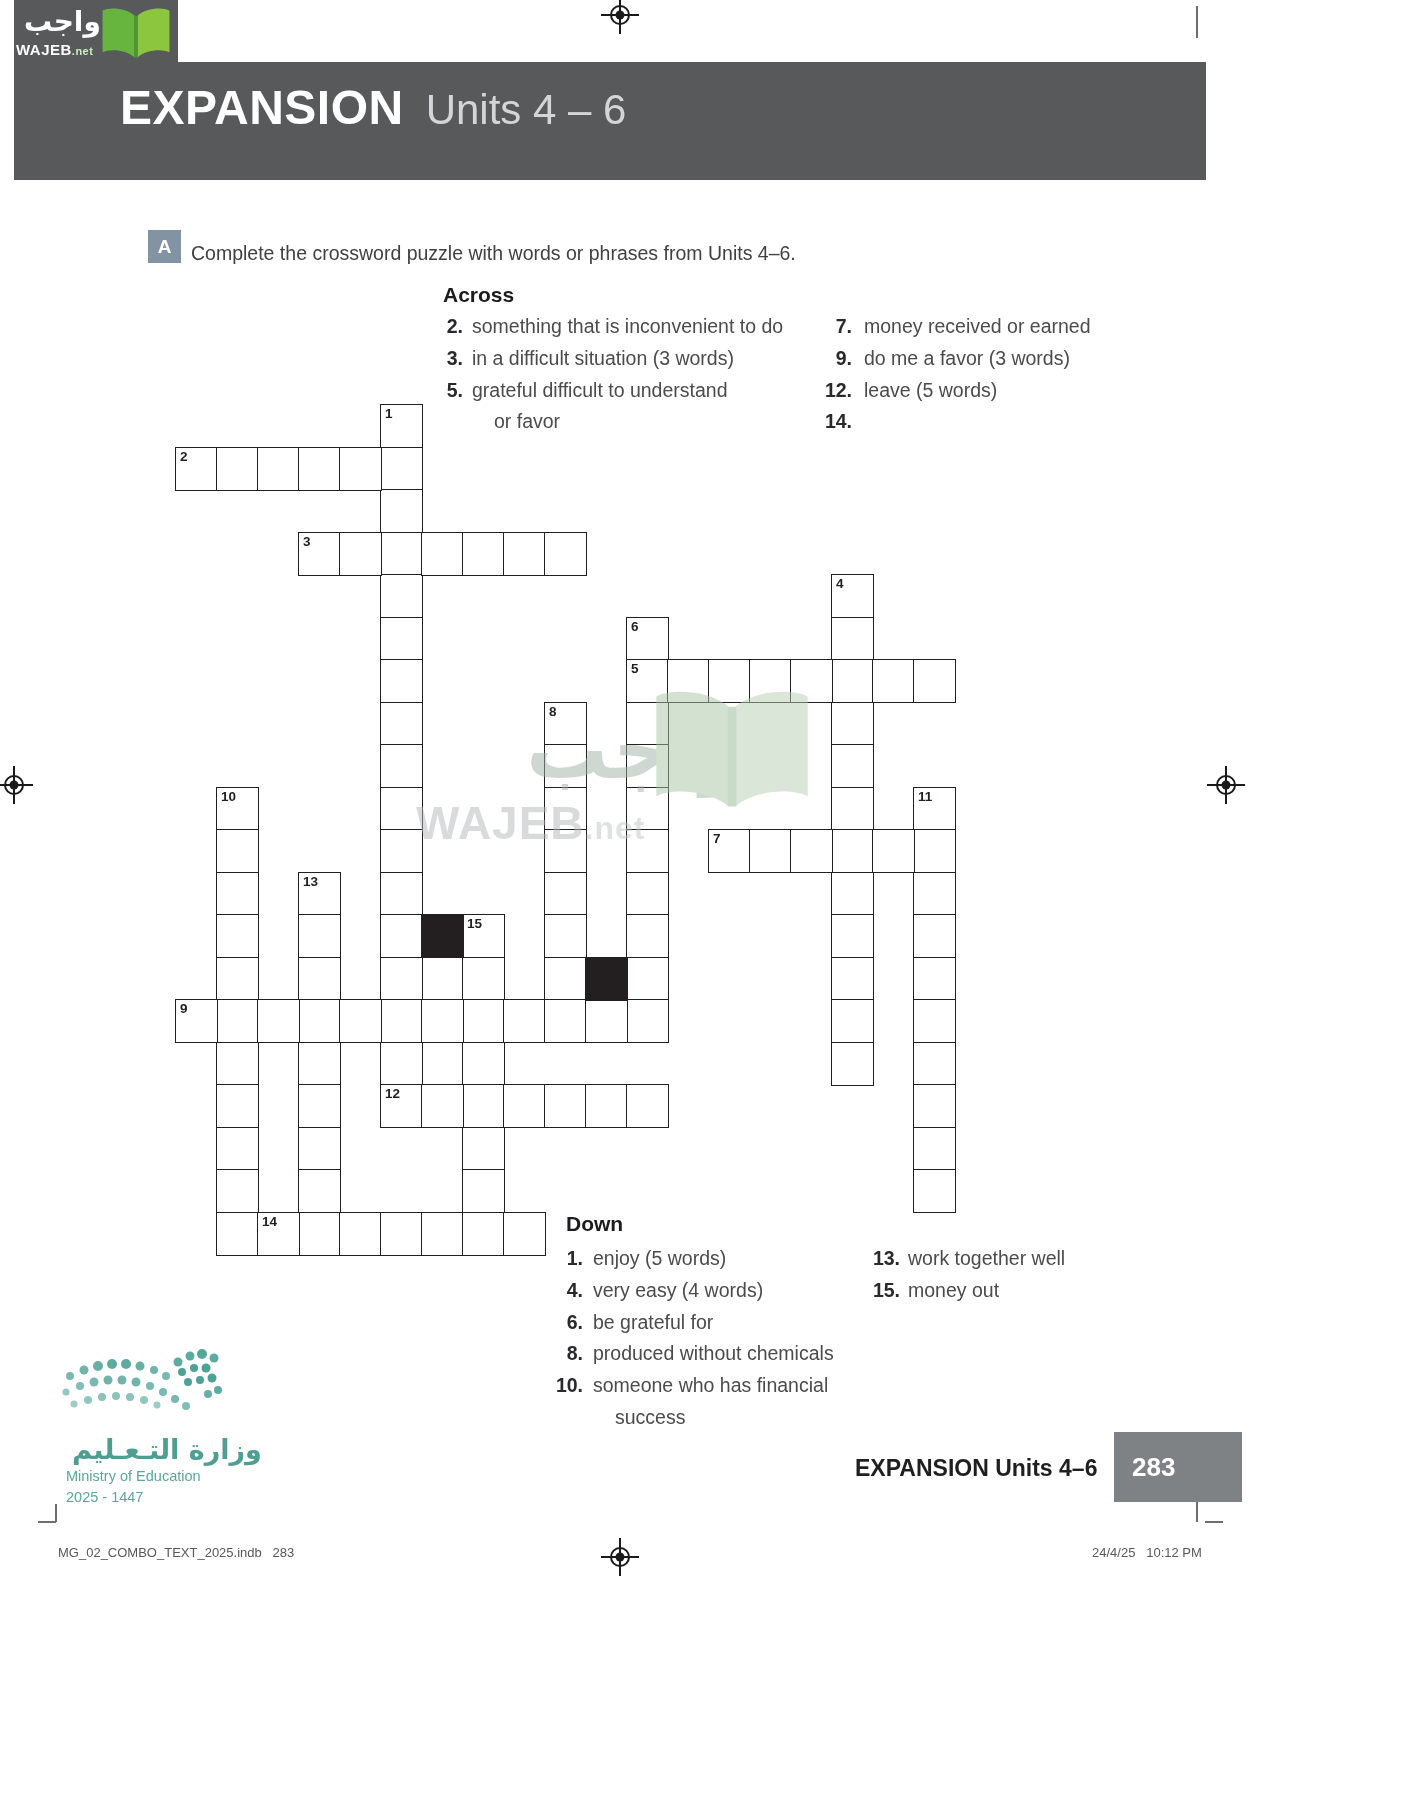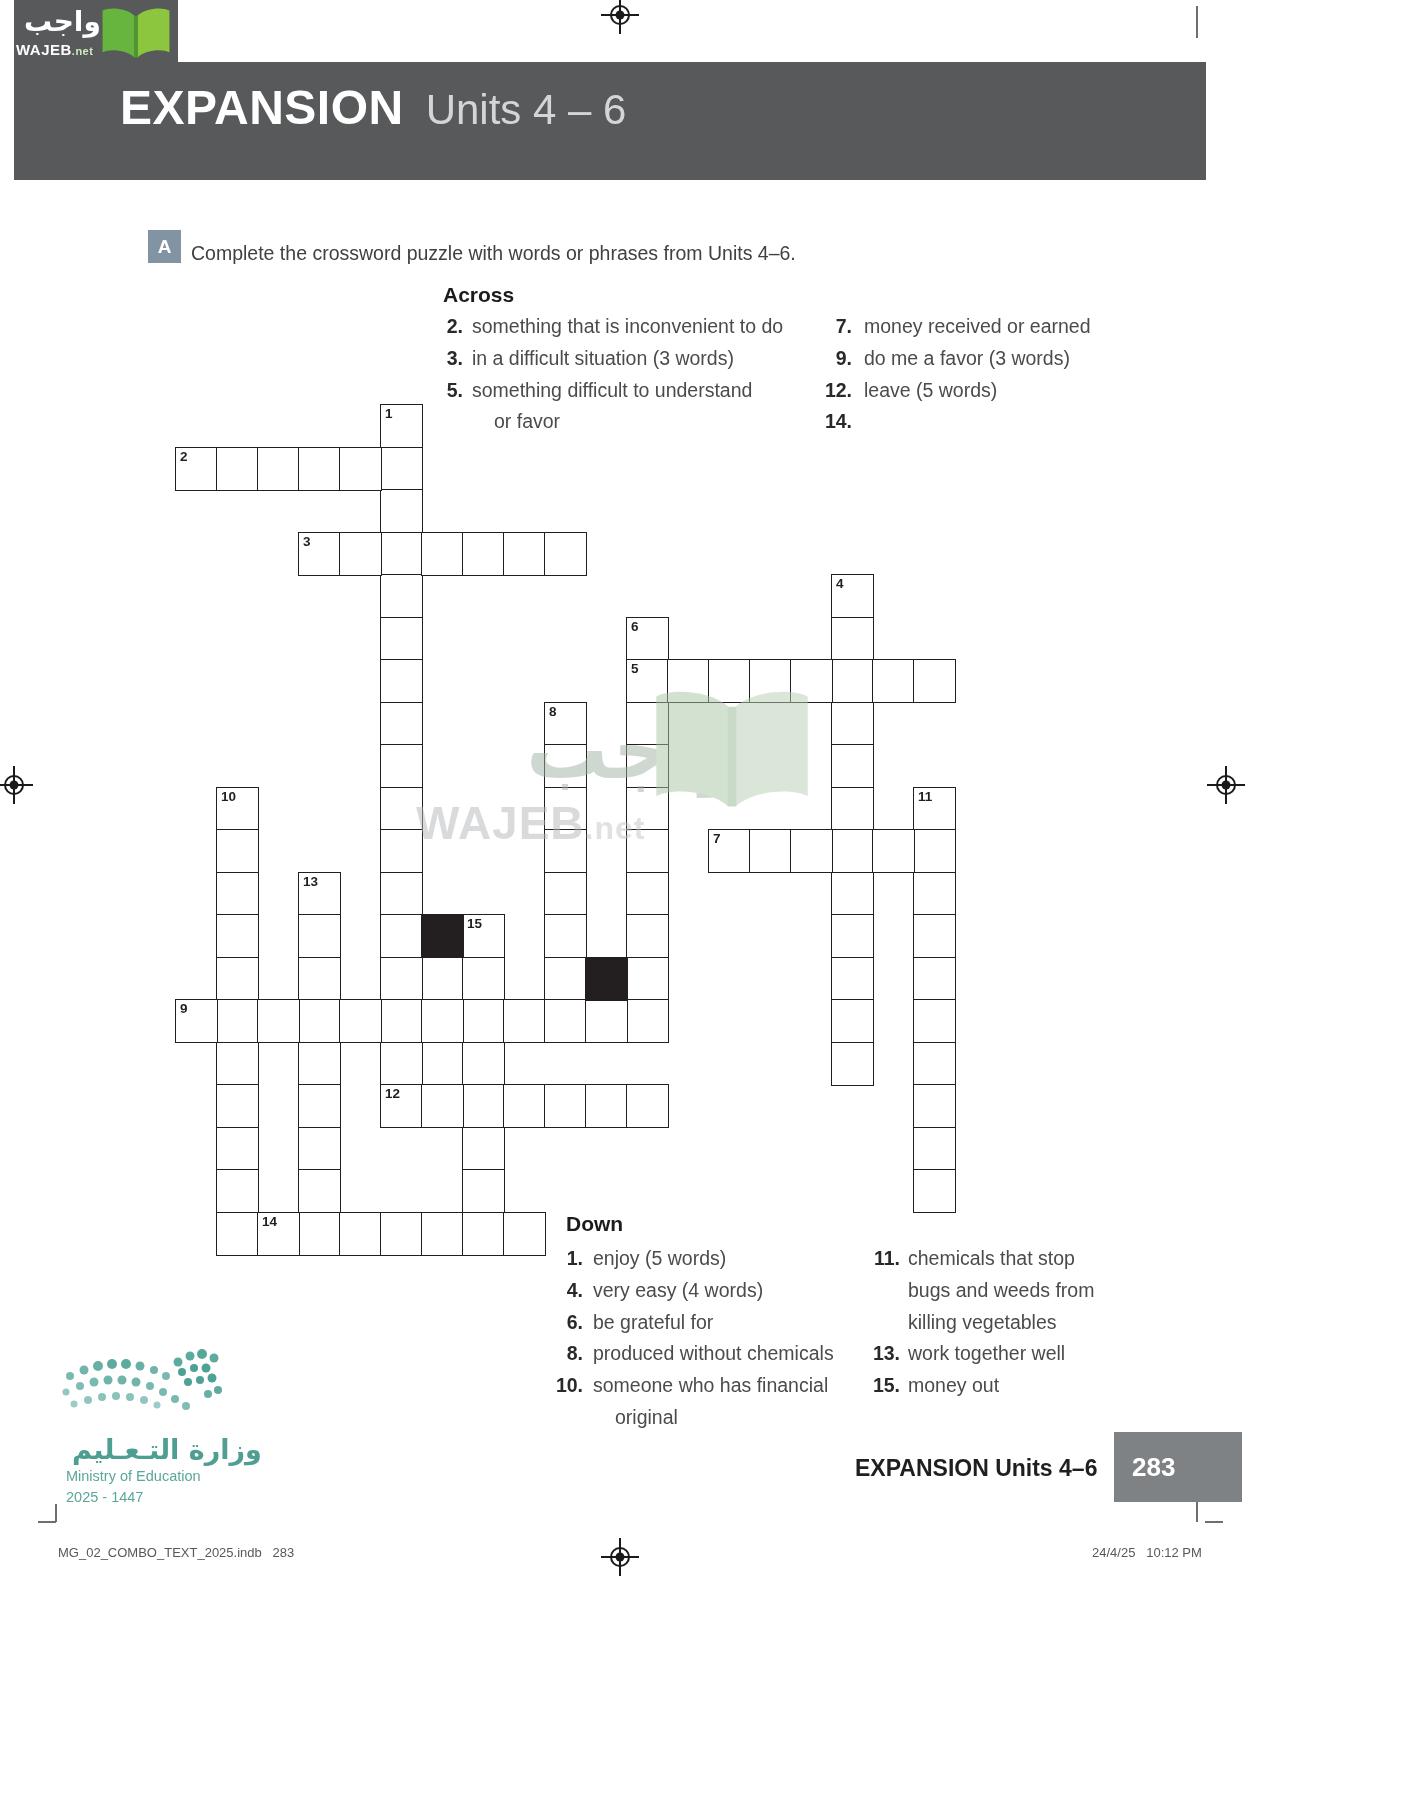--- a/index.html
+++ b/index.html
@@ -138,21 +138,21 @@
       </div>
       <div class="clue">
         <span class="clue-num">3.</span>
         <span class="clue-lines">
           <span class="clue-line">in a difficult situation (3 words)</span>
         </span>
       </div>
       <div class="clue">
         <span class="clue-num">5.</span>
         <span class="clue-lines">
-          <span class="clue-line">something difficult to understand</span>
+          <span class="clue-line">grateful difficult to understand</span>
           <span class="clue-line cont">or favor</span>
         </span>
       </div>
     </div>
   <div class="clue-col" id="across-col2">
       <div class="clue">
         <span class="clue-num">7.</span>
         <span class="clue-lines">
           <span class="clue-line">money received or earned</span>
         </span>
@@ -196,33 +196,25 @@
       <div class="clue">
         <span class="clue-num">8.</span>
         <span class="clue-lines">
           <span class="clue-line">produced without chemicals</span>
         </span>
       </div>
       <div class="clue">
         <span class="clue-num">10.</span>
         <span class="clue-lines">
           <span class="clue-line">someone who has financial</span>
-          <span class="clue-line cont">original</span>
+          <span class="clue-line cont">success</span>
         </span>
       </div>
     </div>
   <div class="clue-col" id="down-col2">
-      <div class="clue">
-        <span class="clue-num">11.</span>
-        <span class="clue-lines">
-          <span class="clue-line">chemicals that stop</span>
-          <span class="clue-line">bugs and weeds from</span>
-          <span class="clue-line">killing vegetables</span>
-        </span>
-      </div>
       <div class="clue">
         <span class="clue-num">13.</span>
         <span class="clue-lines">
           <span class="clue-line">work together well</span>
         </span>
       </div>
       <div class="clue">
         <span class="clue-num">15.</span>
         <span class="clue-lines">
           <span class="clue-line">money out</span>

